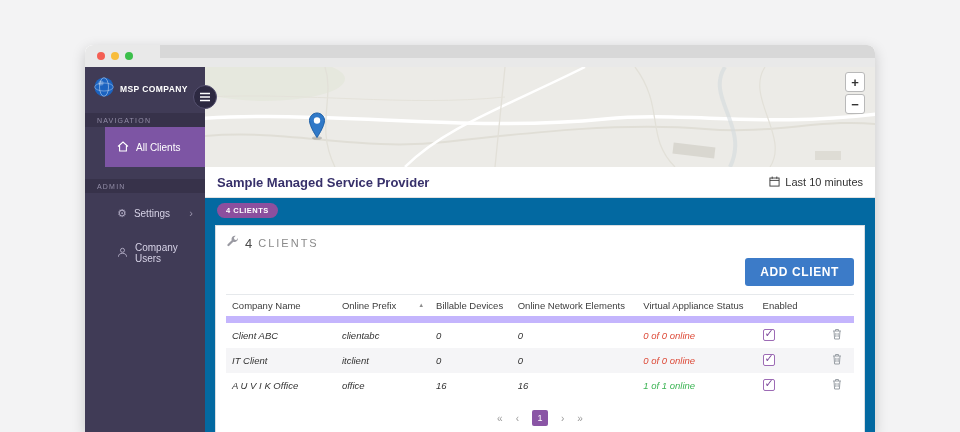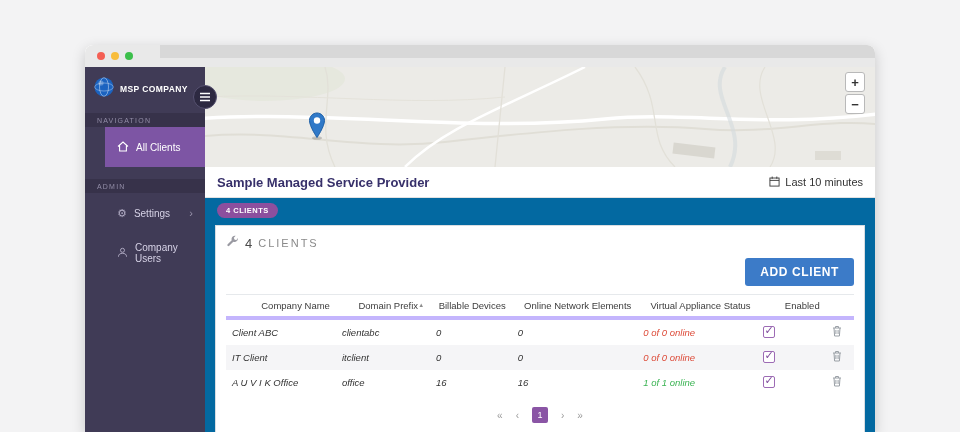--- a/index.html
+++ b/index.html
@@ -55,22 +55,22 @@
 
   .card-title { display:flex; align-items:center; gap:6px; }
   .card-title .num { font-size:13px; color:#4a4a4a; }
   .card-title .lbl { font-size:11px; color:#8a8a8a; letter-spacing:2px; }
 
   .btnrow { display:flex; justify-content:flex-end; margin:6px 0 8px; }
   .btn-add { background:#3c7bc8; color:#fff; border:none; border-radius:3px; font-size:12px; font-weight:bold;
              letter-spacing:.6px; padding:7px 15px; cursor:pointer; font-family:inherit; }
 
   table { width:100%; border-collapse:collapse; table-layout:fixed; font-size:9.5px; }
-  th { text-align:right; font-weight:normal; color:#3d3d3d; padding:5px 6px; border-top:1px solid #e6e9ec;
-       border-bottom:4px solid #c4b5fd; white-space:nowrap; overflow:hidden; cursor:pointer; }
+  th { text-align:left; font-weight:normal; color:#3d3d3d; padding:5px 6px; border-top:1px solid #e6e9ec;
+       border-bottom:7px solid #c4b5fd; white-space:nowrap; overflow:hidden; cursor:pointer; }
   .caret { float:right; font-size:6px; color:#8d8d8d; margin-top:2px; }
   td { padding:5px 6px; color:#333; white-space:nowrap; overflow:hidden;font-style:italic; }
   tbody tr:nth-child(even) { background:#f5f5f7; }
   tbody tr { cursor:pointer; }
 
   .checkbox { display:inline-block; width:12px; height:12px; border:1px solid #9d6bb5; border-radius:2px;
               background:#fff; position:relative; cursor:pointer; }
   .checkbox::after { content:"\2713"; position:absolute; left:1px; top:-3px; color:#7d4a9a; font-size:11px; font-weight:bold; }
 
   .trash-btn { background:none; border:none; cursor:pointer; padding:0; }
@@ -222,21 +222,21 @@
                   <col style="width:13%">
                 <col style="width:20%">
                   <col style="width:19%">
                   <col style="width:11%">
                   <col style="width:4.5%">
               </colgroup>
               <thead>
                 <tr>
                   <th>Company Name</th>
                   <th>
-                    <span>Domain Prefix</span>
+                    <span>Online Prefix</span>
                     <span class="caret">▲</span>
                   </th>
                   <th>Billable Devices</th>
                   <th>Online Network Elements</th>
                   <th>Virtual Appliance Status</th>
                   <th>Enabled</th>
                   <th></th>
                 </tr>
               </thead>
               <tbody>

